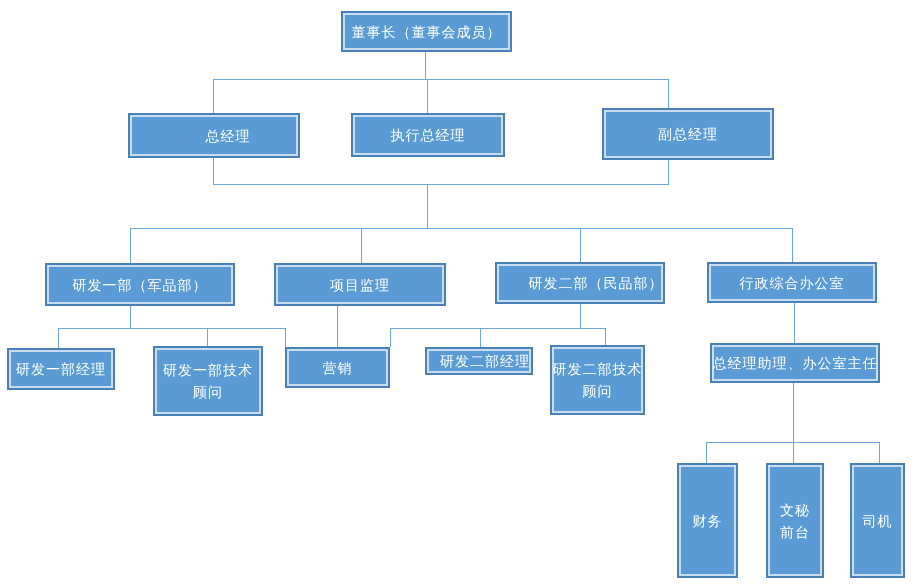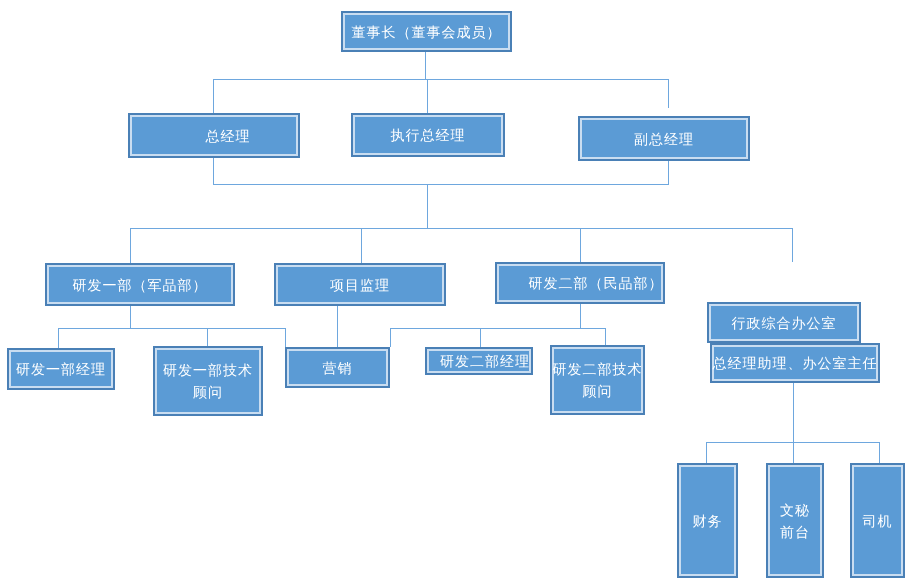--- a/index.html
+++ b/index.html
@@ -76,33 +76,33 @@
     <div class="cline" style="left: 879px; top: 442px; width: 1px; height: 21px;"></div>
     <div class="node" style="left: 341px; top: 11px; width: 171px; height: 41px;">
       <span>董事长（董事会成员）</span>
     </div>
     <div class="node" style="left: 128px; top: 113px; width: 172px; height: 45px; padding-left: 28px;">
       <span>总经理</span>
     </div>
     <div class="node" style="left: 351px; top: 113px; width: 154px; height: 44px;">
       <span>执行总经理</span>
     </div>
-    <div class="node" style="left: 578px; top: 108px; width: 172px; height: 45px; margin-top: 8px;">
+    <div class="node" style="left: 602px; top: 108px; width: 172px; height: 52px;">
       <span>副总经理</span>
     </div>
     <div class="node" style="left: 45px; top: 263px; width: 190px; height: 43px;">
       <span>研发一部（军品部）</span>
     </div>
     <div class="node" style="left: 274px; top: 263px; width: 172px; height: 43px;">
       <span>项目监理</span>
     </div>
     <div class="node" style="left: 495px; top: 262px; width: 170px; height: 42px; padding-left: 32px;">
       <span>研发二部（民品部）</span>
     </div>
-    <div class="node" style="left: 707px; top: 262px; width: 154px; height: 41px; margin-top: 40px;">
+    <div class="node" style="left: 707px; top: 262px; width: 170px; height: 41px;">
       <span>行政综合办公室</span>
     </div>
     <div class="node" style="left: 7px; top: 348px; width: 108px; height: 42px;">
       <span>研发一部经理</span>
     </div>
     <div class="node" style="left: 153px; top: 346px; width: 110px; height: 70px;">
       <span>研发一部技术</span>
       <span>顾问</span>
     </div>
     <div class="node" style="left: 285px; top: 347px; width: 105px; height: 41px;">

